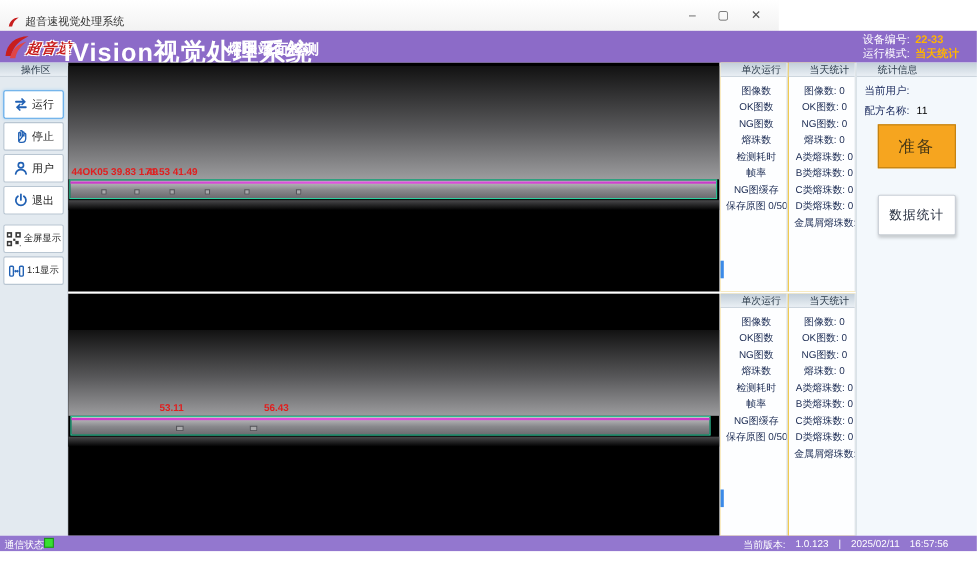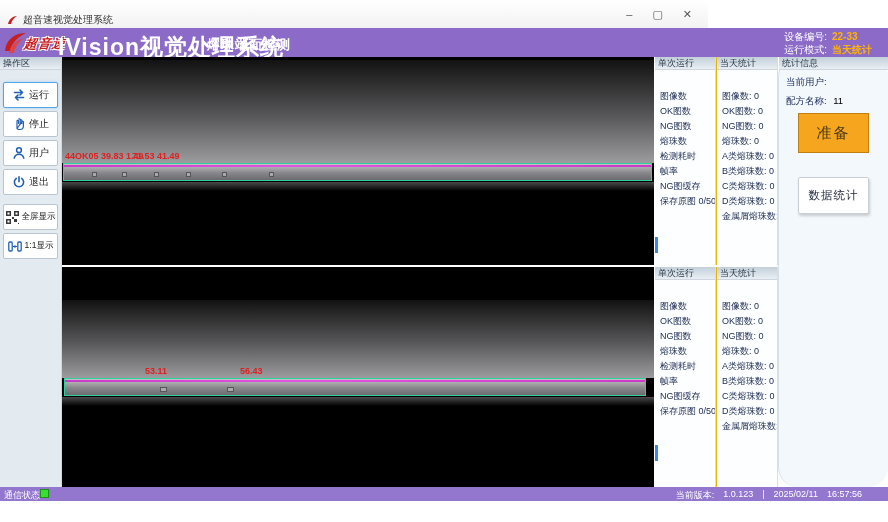--- a/index.html
+++ b/index.html
@@ -26,21 +26,21 @@
   .menubar { position:absolute; left:340px; top:40px; display:flex; gap:15px; font-size:11.5px; color:#241f63; }
   .menubar span { cursor:default; }
   .env { position:absolute; right:16px; top:2px; font-size:10px; line-height:13px; color:#fff; }
   .env-row { display:flex; gap:5px; }
   .env-val { color:#ffb400; font-weight:bold; }
 
   
   .sidebar { position:absolute; left:0; top:57px; width:62px; height:430px; background:#e3eaf0;
              border-right:1px solid #cfd8e0; }
   .panel-head { height:13px; background:linear-gradient(#c3cfd9,#e9eff4); font-size:9px; color:#2a3a4a;
-                line-height:13px; padding-left:3px; border-bottom:1px solid #cdd6de; white-space:nowrap; overflow:hidden; }
+                line-height:13px; padding-left:19px; border-bottom:1px solid #cdd6de; white-space:nowrap; overflow:hidden; }
   .side-btns { padding-top:12px; }
   .sbtn { width:55px; height:26px; margin:0 auto 3px auto; background:#fff; border:1px solid #b9c6d2;
           border-radius:2px; display:flex; align-items:center; justify-content:center; gap:3px;
           font-size:10px; color:#222; cursor:default; }
   .sbtn.active { border:1px solid #58a6e8; box-shadow:0 0 3px #a9d2f3; }
   .sbtn.small { font-size:8.5px; }
   .gap { height:6px; }
 
   
   .viewport { position:absolute; left:62px; width:592px; background:#000; overflow:hidden; }
@@ -61,28 +61,28 @@
   #vp2 .fade { top:130px; }
   .ann { position:absolute; color:#e01f1f; font-size:9px; font-weight:bold; white-space:nowrap; }
 
   
   .stats { position:absolute; left:655px; width:123px; background:#eab308; }
   #sg1 { top:57px; height:208px; }
   #sg2 { top:267px; height:220px; }
   .scol { position:absolute; top:0; bottom:0; width:61px; background:#fdfeff; border-right:1px solid #d7dfe6; }
   .scol.colA { left:0; }
   .scol.colB { left:62px; }
-  .rows { padding-top:19px; }
+  .rows { padding-top:5px;text-align:center; }
   .srow { height:15px; line-height:15px; font-size:9px; color:#1a2a52; padding-left:5px; white-space:nowrap; overflow:hidden; }
   .splitter { position:absolute; left:655px; width:3px; height:16px; background:#3b8ae8; }
   #sp1 { top:237px; } #sp2 { top:445px; }
 
   
   .info { position:absolute; left:778px; top:57px; width:110px; height:430px; background:#f3f8fc;
-          border-left:1px solid #d7dfe6;border-radius:20px; }
+          border-left:1px solid #d7dfe6; }
   .info-row { font-size:9.5px; color:#16265a; padding:6px 0 0 7px; white-space:nowrap; }
   .info-val { color:#000; font-weight:normal; padding-left:4px; }
   .btn-prepare { position:absolute; left:19px; top:56px; width:71px; height:40px; background:#f6a51f;
                  border:1px solid #c07f10; font-size:15px; color:#4a3a16; display:flex; align-items:center;
                  justify-content:center; letter-spacing:2px; cursor:default; }
   .btn-dstats { position:absolute; left:19px; top:120px; width:71px; height:37px; background:#ffffff;
                 border:1px solid #c9cfd6; border-radius:2px; font-size:11.5px; color:#222b3c;
                 display:flex; align-items:center; justify-content:center; letter-spacing:1px;
                 box-shadow:1px 2px 3px rgba(0,0,0,.18); cursor:default; }
 

